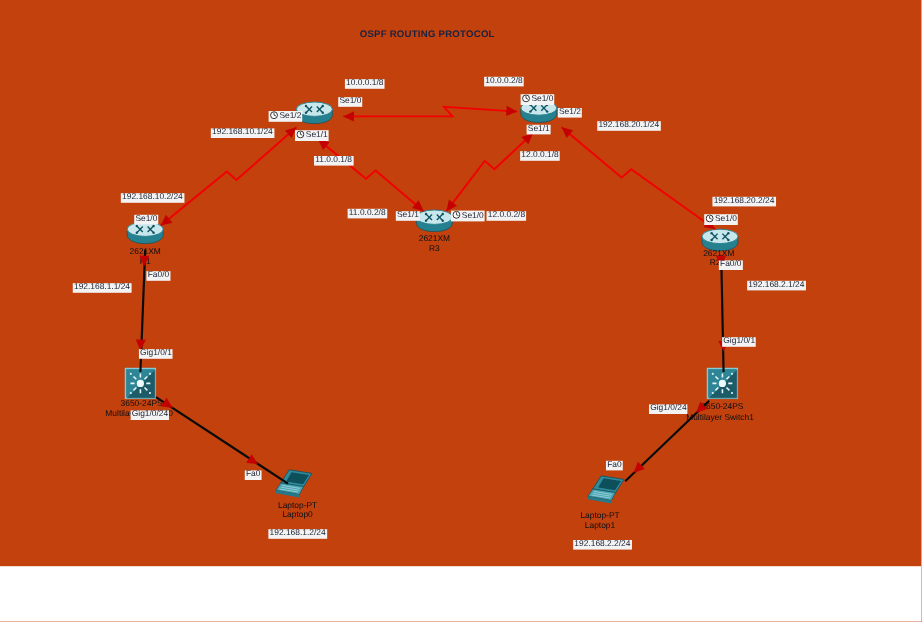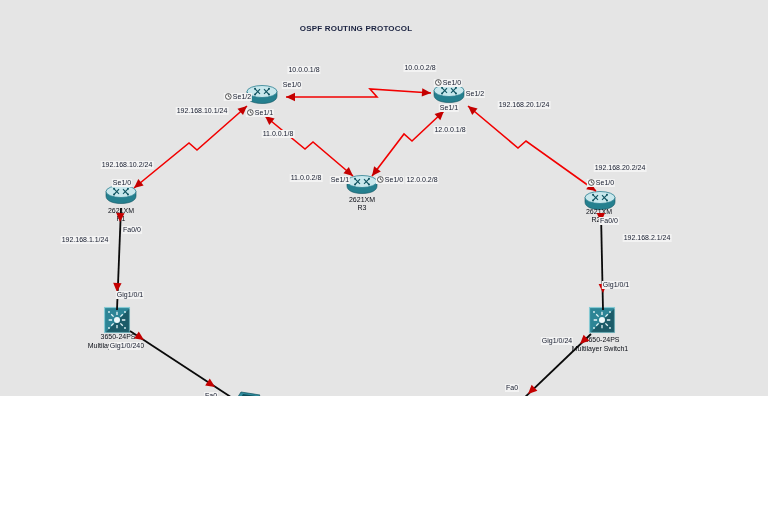--- a/index.html
+++ b/index.html
@@ -1,18 +1,18 @@
 <!DOCTYPE html>
 <html><head>
 <meta charset="utf-8">
 <style>
   * { box-sizing: border-box; }
   html,body { margin:0; padding:0; background:#ffffff; }
   body { font-family:"Liberation Sans", sans-serif; }
-  .canvas { position:relative; width:768px; height:396px; background:#e5e5e5; overflow:hidden; }
+  .canvas { position:relative; width:768px; height:472px; background:#c2410c; overflow:hidden; }
   .layer { position:absolute; left:0; top:0; }
   svg.layer { width:768px; height:518px; }
   .device { position:absolute; transform:translate(-50%,-50%); }
   .device-name {
     position:absolute; transform:translate(-50%,-50%);
     font-size:7px; line-height:8px; color:#0b0e16; white-space:nowrap;
   }
   .plabel {
     position:absolute; transform:translate(-50%,-50%);
     font-size:7px; line-height:8px; color:#161c2e;

